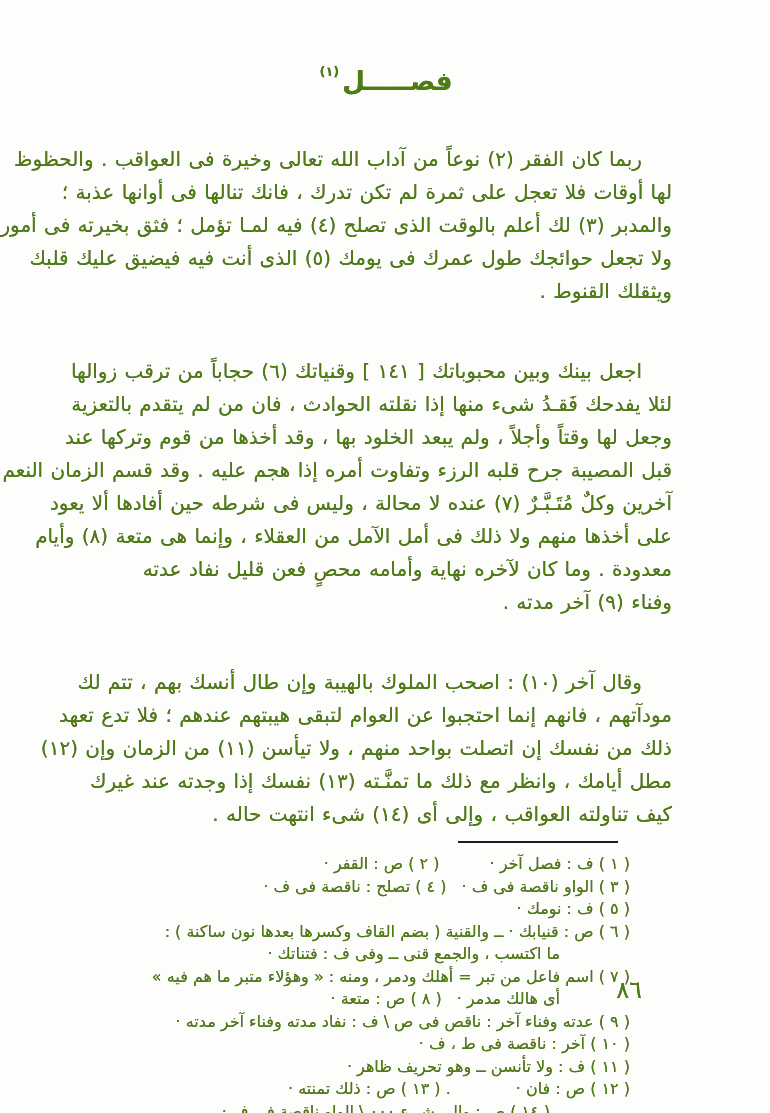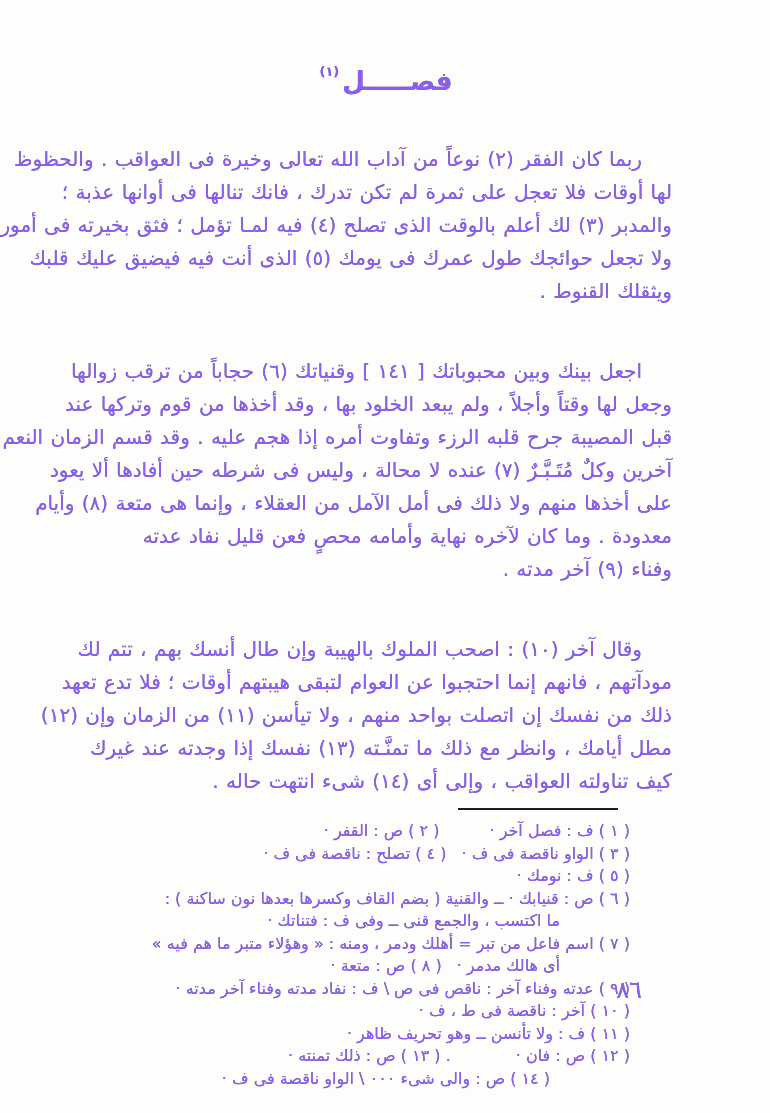--- a/index.html
+++ b/index.html
@@ -1,21 +1,21 @@
 <!DOCTYPE html>
 <html lang="ar" dir="rtl"><head>
 <meta charset="utf-8">
 <style>
   html,body { margin:0; padding:0; background:#e8e8e8; }
   .page {
     position:relative;
     width:770px; height:1113px;
     margin:0 auto;
     background:#fdfdfb;
-    color:#8b5cf6;
+    color:#4d7c0f;
     font-family:"DejaVu Sans", sans-serif;
     direction:rtl;
     overflow:hidden;
     text-shadow:0 0 0.5px rgba(0,0,0,0.55);
   }
   
   .heading { margin:64px 0 16px 0; text-align:center; }
   .h-word  { font-size:26px; font-weight:bold; letter-spacing:0.5px; }
   .h-marker{ font-size:13px; font-weight:bold; vertical-align:14px; margin-left:2px; margin-right:3px; }
 
@@ -78,29 +78,30 @@
   <div class="body">
     <div class="para">
       <span class="ln first">ربما كان الفقر (٢) نوعاً من آداب الله تعالى وخيرة فى العواقب . والحظوظ</span>
       <span class="ln">لها أوقات فلا تعجل على ثمرة لم تكن تدرك ، فانك تنالها فى أوانها عذبة ؛</span>
       <span class="ln">والمدبر (٣) لك أعلم بالوقت الذى تصلح (٤) فيه لمـا تؤمل ؛ فثق بخيرته فى أمورك ،</span>
       <span class="ln">ولا تجعل حوائجك طول عمرك فى يومك (٥) الذى أنت فيه فيضيق عليك قلبك</span>
       <span class="ln last">ويثقلك القنوط .</span>
     </div>
     <div class="para">
       <span class="ln first">اجعل  بينك وبين محبوباتك [ ١٤١ ] وقنياتك (٦) حجاباً من ترقب زوالها</span>
+      <span class="ln">لئلا يفدحك فَقـدُ شىء منها إذا نقلته الحوادث ، فان من لم يتقدم بالتعزية</span>
       <span class="ln">وجعل لها وقتاً وأجلاً ، ولم يبعد الخلود بها ، وقد أخذها من قوم وتركها عند</span>
       <span class="ln">قبل المصيبة جرح قلبه الرزء وتفاوت أمره إذا هجم عليه .  وقد قسم الزمان النعم</span>
       <span class="ln">آخرين وكلٌ مُتَـبَّـرٌ (٧) عنده لا محالة ، وليس فى شرطه حين أفادها ألا يعود</span>
       <span class="ln">على أخذها منهم  ولا ذلك فى أمل الآمل من العقلاء ، وإنما هى متعة (٨) وأيام</span>
       <span class="ln last">معدودة . وما كان لآخره نهاية وأمامه محصٍ فعن قليل نفاد عدته وفناء (٩) آخر مدته .</span>
     </div>
     <div class="para">
       <span class="ln first">وقال آخر (١٠) : اصحب الملوك بالهيبة وإن طال أنسك بهم ، تتم لك</span>
-      <span class="ln">مودآتهم ،  فانهم  إنما احتجبوا عن العوام لتبقى هيبتهم أوقات ؛ فلا تدع تعهد</span>
+      <span class="ln">مودآتهم ،  فانهم  إنما احتجبوا عن العوام لتبقى هيبتهم عندهم ؛ فلا تدع تعهد</span>
       <span class="ln">ذلك من نفسك إن  اتصلت بواحد منهم ،  ولا تيأسن (١١) من الزمان وإن (١٢)</span>
       <span class="ln">مطل أيامك ، وانظر مع ذلك ما تمنَّـته (١٣) نفسك إذا وجدته عند غيرك</span>
       <span class="ln last">كيف تناولته العواقب ، وإلى أى (١٤) شىء انتهت حاله .</span>
     </div>
   </div>
 
   <div class="fn-sep"></div>
 
   <div class="footnotes">
     <div class="fn-row g50">

